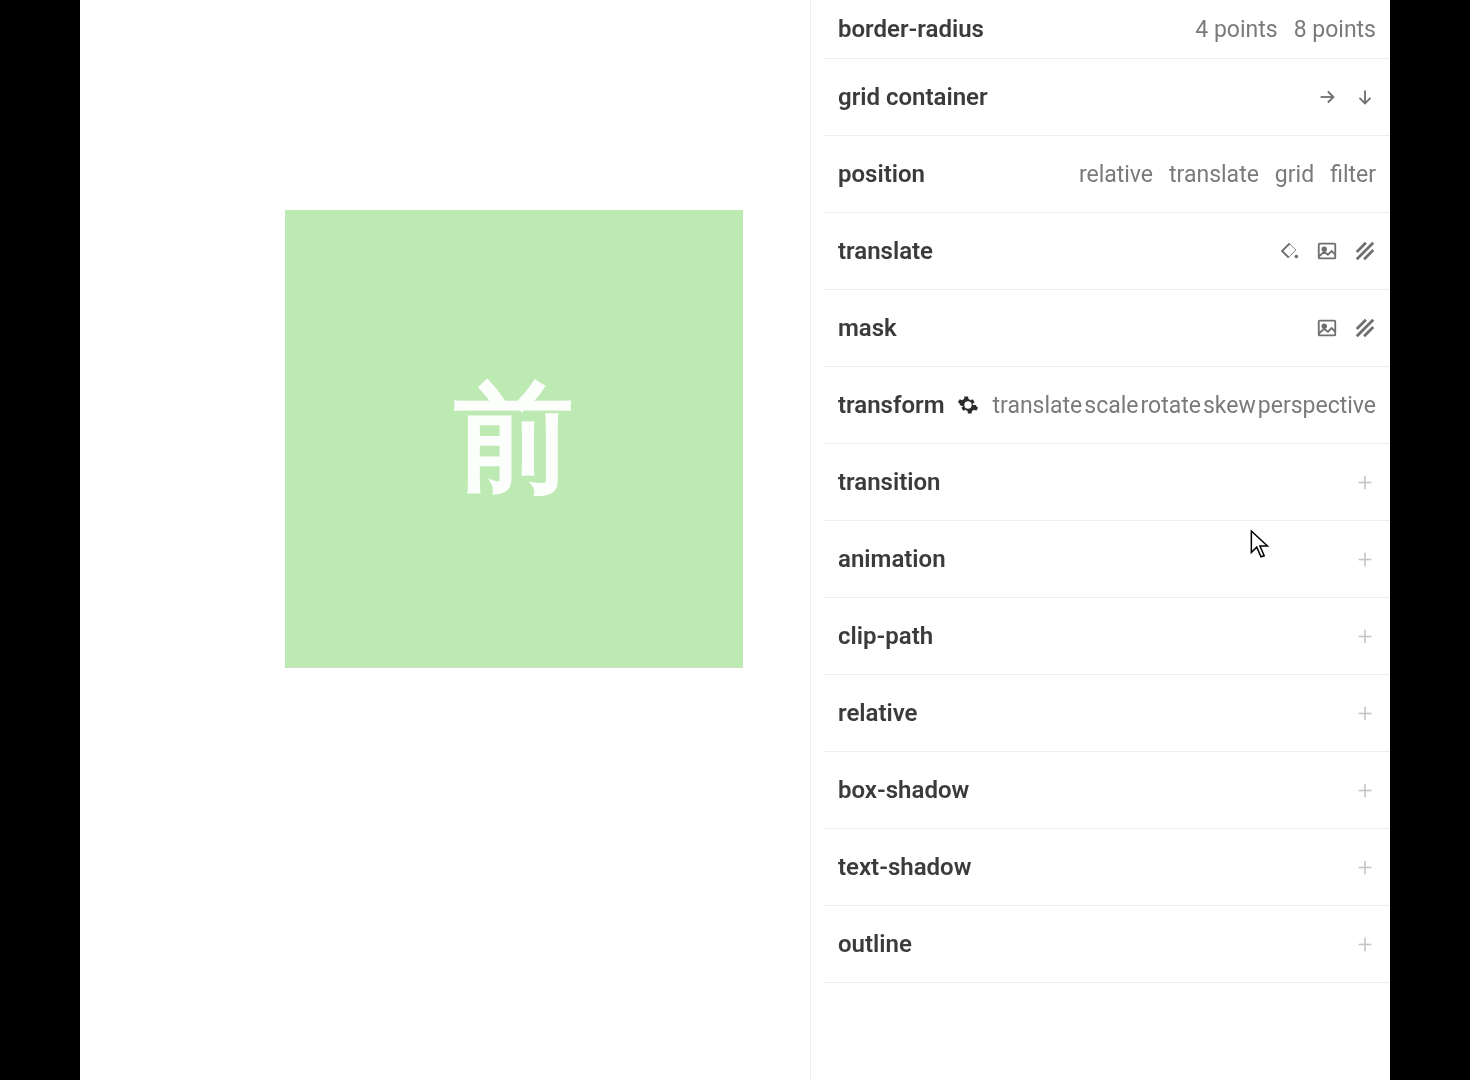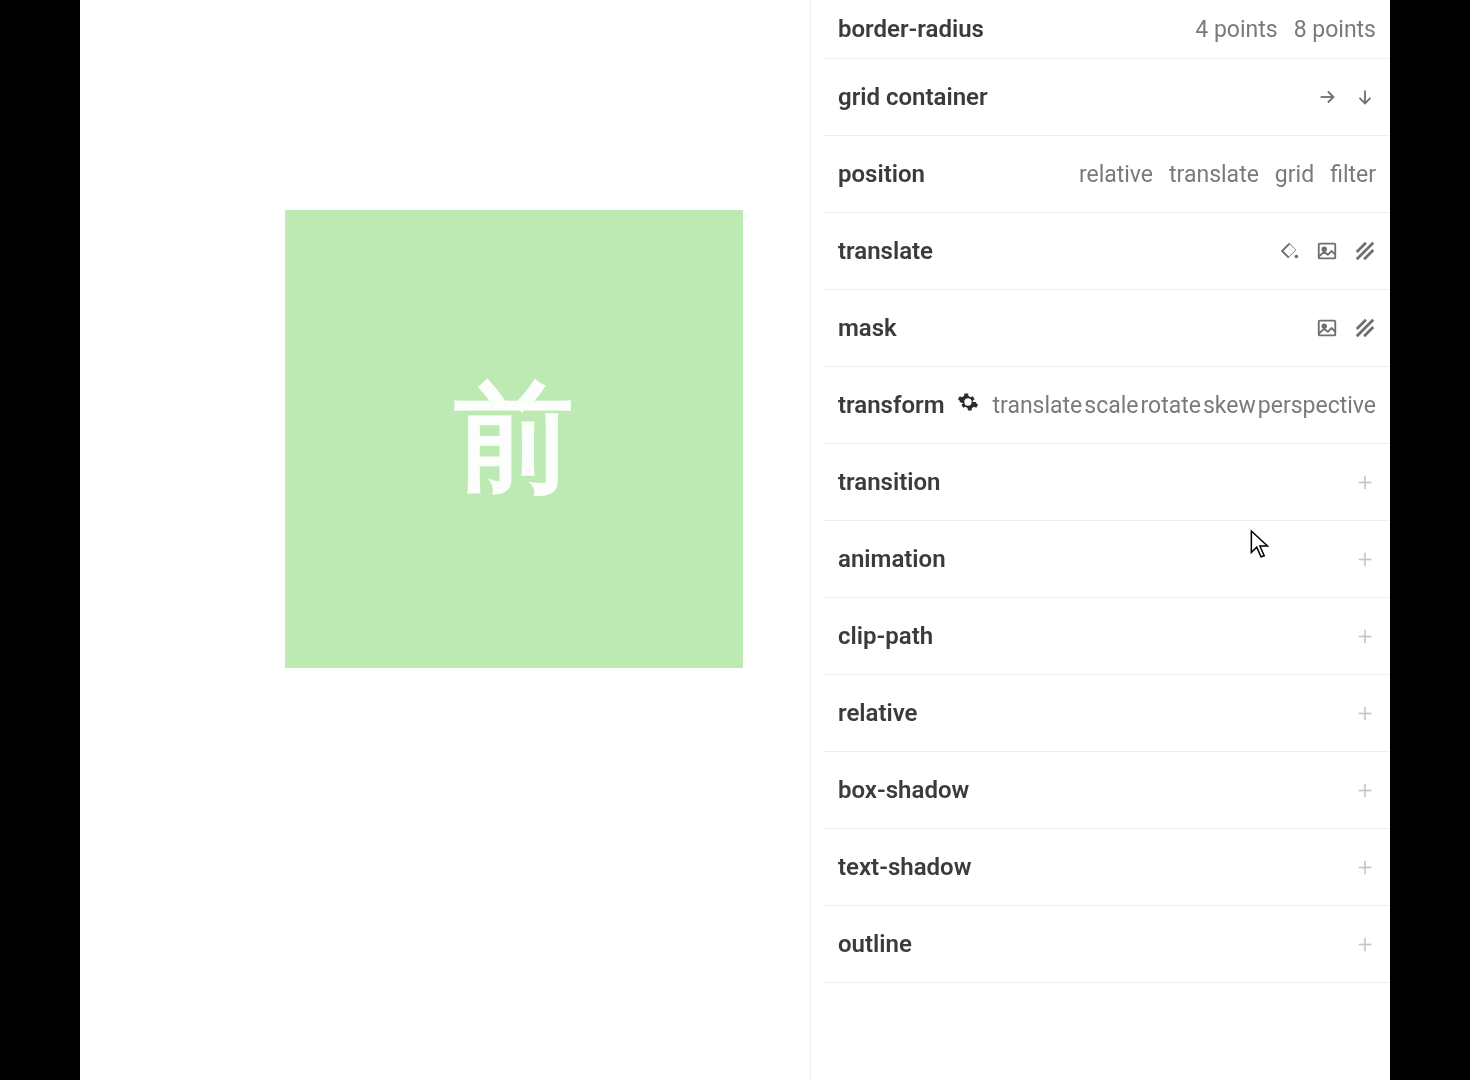--- a/index.html
+++ b/index.html
@@ -199,21 +199,21 @@
           <svg viewBox="0 0 24 24" fill="none" stroke="currentColor" stroke-width="3">
               <path d="M3 21L21 3"></path>
               <path d="M3 13L13 3"></path>
               <path d="M11 21L21 11"></path>
             </svg>
         </span>
       </div>
     </div>
 
     <div class="row">
-      <div style="display:flex;gap:12px">
+      <div style="display:flex;align-items:center;gap:12px">
         <span class="label">transform</span>
         <span class="icon gear">
           <svg viewBox="0 0 24 24" fill="currentColor">
               <path d="M12 8a4 4 0 100 8 4 4 0 000-8zm9 4a8.9 8.9 0 01-.1 1.3l2.1 1.6-2 3.4-2.5-1a7.2 7.2 0 01-2.2 1.3l-.4 2.6h-4l-.4-2.6a7.2 7.2 0 01-2.2-1.3l-2.5 1-2-3.4 2.1-1.6A8.9 8.9 0 013 12c0-.4 0-.9.1-1.3L1 9.1l2-3.4 2.5 1a7.2 7.2 0 012.2-1.3L8.1 2.8h4l.4 2.6a7.2 7.2 0 012.2 1.3l2.5-1 2 3.4-2.1 1.6c.1.4.1.9.1 1.3z"></path>
             </svg>
         </span>
       </div>
       <div class="vals" style="gap:2px">
         <span class="val">translate</span>
         <span class="val">scale</span>

